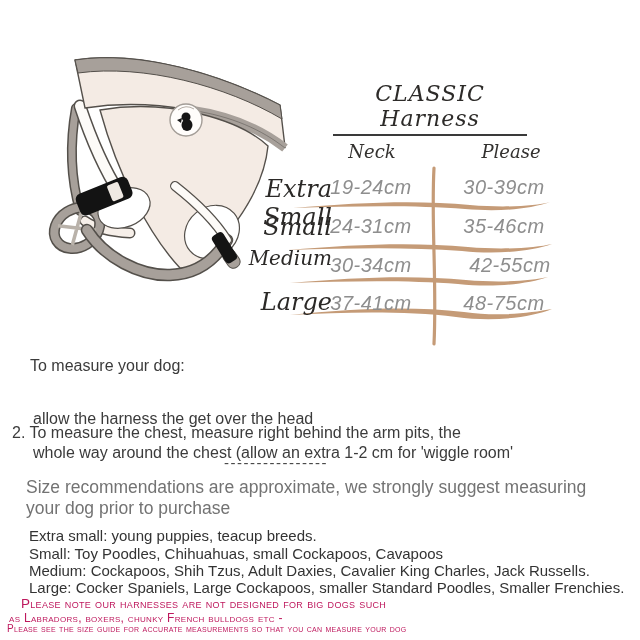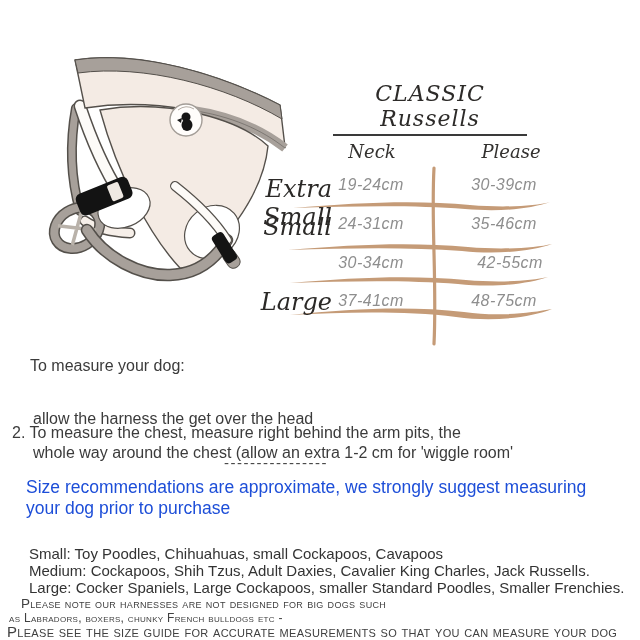--- a/index.html
+++ b/index.html
@@ -7,25 +7,25 @@
           font-family:"Liberation Sans",sans-serif;}
   .abs{position:absolute;}
   
   .hw{font-family:"DejaVu Serif",serif;font-style:italic;color:#2d2b29;}
   .title{font-size:22px;letter-spacing:1px;text-align:center;}
   .title .underline{display:inline-block;border-bottom:2px solid #3a3a3a;padding:0 3px 3px 3px;}
   .colhead{font-size:18px;text-align:center;color:#343230;}
   .sizelabel{font-size:24px;text-align:right;color:#2b2927;}
   .sizelabel.md{font-size:20px;}
   .val{font-family:"Liberation Sans",sans-serif;font-style:italic;color:#8e8e8e;
-       font-size:16px;letter-spacing:.5px;text-align:center;}
+       font-size:20px;letter-spacing:.5px;text-align:center;}
   .body-text{color:#3b3b3b;font-size:16px;}
-  .rec{font-size:17.5px;color:#1d4ed8;}
+  .rec{font-size:17.5px;color:#737373;}
   .breed{font-size:15px;color:#333;}
-  .caps{font-variant:small-caps;color:#404040;letter-spacing:.3px;}
+  .caps{font-variant:small-caps;color:#be185d;letter-spacing:.3px;}
   .dashes{font-size:15px;color:#4a4a4a;letter-spacing:1.5px;}
   svg{display:block;}
 </style>
 </head>
 <body>
 
 <div id="canvas">
 
   <div class="abs" style="left:40px;top:36px;width:310px;height:300px;">
     <svg width="310" height="300" viewBox="0 0 310 300">
@@ -90,28 +90,29 @@
     <svg width="330" height="190" viewBox="0 0 330 190">
       <path d="M204,6 C201,60 207,120 204,182" fill="none" stroke="#c59b77" stroke-width="3.2" stroke-linecap="round"></path>
       <path d="M63,46 C130,40 190,38 240,43 C275,46 305,44 320,40 C300,47 270,50 235,47 C185,43 125,44 63,46 Z" fill="#c59b77"></path>
       <path d="M58,88 C125,82 185,80 238,85 C272,88 305,86 322,82 C302,89 268,93 232,89 C180,85 120,86 58,88 Z" fill="#c59b77"></path>
       <path d="M60,121 C125,115 185,113 236,118 C270,121 300,119 318,115 C298,122 264,126 228,122 C178,118 118,119 60,121 Z" fill="#c59b77"></path>
       <path d="M60,153 C125,146 183,144 234,150 C268,155 300,151 322,147 C300,156 262,160 226,155 C176,149 118,150 60,153 Z" fill="#c59b77"></path>
     </svg>
   </div>
 
   <div class="abs hw title" style="left:333px;top:81px;width:194px;">
-    <span class="underline">CLASSIC Russells</span>
+    <span class="underline">CLASSIC Harness</span>
   </div>
 
   <div class="abs hw colhead" style="left:330px;top:141px;width:84px;">Neck</div>
   <div class="abs hw colhead" style="left:465px;top:141px;width:92px;">Please</div>
 
   <div class="abs hw sizelabel" style="left:195px;top:175px;width:137px;">Extra Small</div>
   <div class="abs hw sizelabel" style="left:195px;top:213px;width:137px;">Small</div>
+  <div class="abs hw sizelabel md" style="left:195px;top:246px;width:137px;">Medium</div>
   <div class="abs hw sizelabel" style="left:195px;top:288px;width:137px;">Large</div>
 
   <div class="abs val" style="left:316px;top:176px;width:110px;">19-24cm</div>
   <div class="abs val" style="left:316px;top:215px;width:110px;">24-31cm</div>
   <div class="abs val" style="left:316px;top:254px;width:110px;">30-34cm</div>
   <div class="abs val" style="left:316px;top:292px;width:110px;">37-41cm</div>
 
   <div class="abs val" style="left:449px;top:176px;width:110px;">30-39cm</div>
   <div class="abs val" style="left:449px;top:215px;width:110px;">35-46cm</div>
   <div class="abs val" style="left:455px;top:254px;width:110px;">42-55cm</div>
@@ -120,21 +121,22 @@
   <div class="abs body-text" style="left:30px;top:357px;">To measure your dog:</div>
   <div class="abs body-text" style="left:33px;top:410px;">allow the harness the get over the head</div>
   <div class="abs body-text" style="left:12px;top:424px;">2. To measure the chest, measure right behind the arm pits, the</div>
   <div class="abs body-text" style="left:33px;top:444px;">whole way around the chest (allow an extra 1-2 cm for 'wiggle room'</div>
 
   <div class="abs dashes" style="left:0px;top:454px;width:552px;text-align:center;">----------------</div>
 
   <div class="abs rec" style="left:26px;top:477px;">Size recommendations are approximate, we strongly suggest measuring</div>
   <div class="abs rec" style="left:26px;top:498px;">your dog prior to purchase</div>
 
+  <div class="abs breed" style="left:29px;top:527px;">Extra small: young puppies, teacup breeds.</div>
   <div class="abs breed" style="left:29px;top:562px;">Medium: Cockapoos, Shih Tzus, Adult Daxies, Cavalier King Charles, Jack Russells.</div>
   <div class="abs breed" style="left:29px;top:545px;">Small: Toy Poodles, Chihuahuas, small Cockapoos, Cavapoos</div>
   <div class="abs breed" style="left:29px;top:579px;">Large: Cocker Spaniels, Large Cockapoos, smaller Standard Poodles, Smaller Frenchies.</div>
 
   <div class="abs caps" style="left:21px;top:596px;font-size:13.5px;">Please note our harnesses are not designed for big dogs such</div>
   <div class="abs caps" style="left:9px;top:611px;font-size:12px;">as Labradors, boxers, chunky French bulldogs etc -</div>
-  <div class="abs caps" style="left:7px;top:623px;font-size:15px;">Please see the size guide for accurate measurements so that you can measure your dog</div>
+  <div class="abs caps" style="left:7px;top:623px;font-size:10px;">Please see the size guide for accurate measurements so that you can measure your dog</div>
 
 </div>
 
 </body></html>

